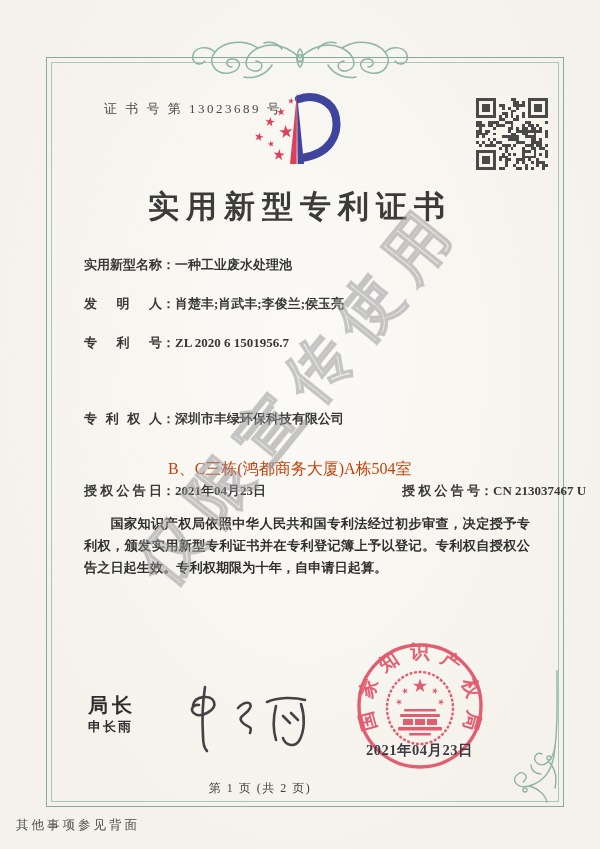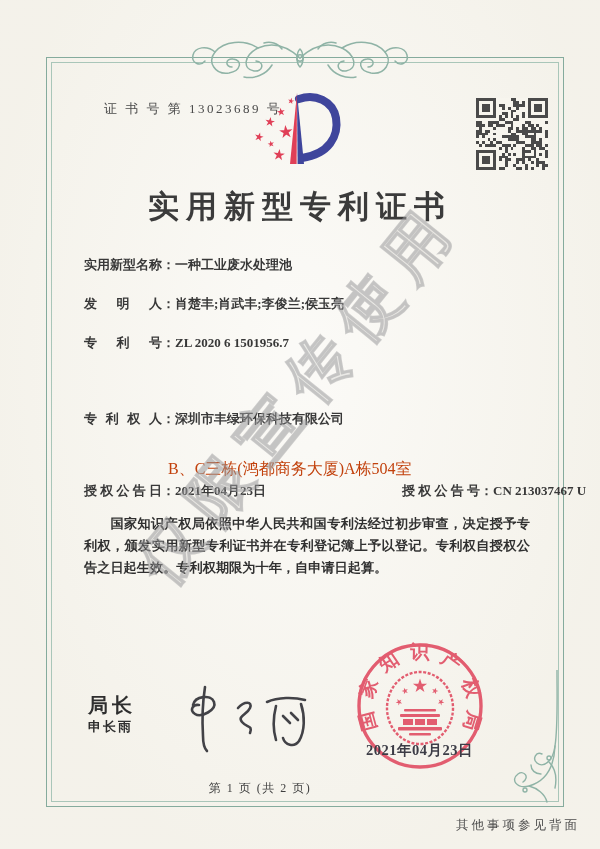--- a/index.html
+++ b/index.html
@@ -37,22 +37,22 @@
   .signoff-name{position:absolute;left:88px;top:718px;font-size:13px;font-weight:700;
     letter-spacing:2px;color:#2e2e2e;}
   .signature{position:absolute;left:172px;top:678px;}
   
   .seal{position:absolute;left:354px;top:640px;opacity:.88;}
   .seal-date{position:absolute;left:366px;top:741px;font-size:14.5px;font-weight:600;
     color:#3c3c46;letter-spacing:.5px;z-index:6;}
   
   .page-num{position:absolute;left:0;top:780px;width:520px;text-align:center;
     font-size:12px;letter-spacing:1.5px;color:#3f3f3f;}
-  .back-note{position:absolute;left:0;top:817px;width:580px;text-align:right;
-    font-size:12.5px;letter-spacing:3px;color:#4c4c4c;}
+  .back-note{position:absolute;left:0;top:817px;width:580px;text-align:left;
+    font-size:12.5px;letter-spacing:3px;color:#4c4c4c;padding-left:16px;}
   
   .watermark{position:absolute;left:118px;top:548px;z-index:4;pointer-events:none;
     transform:rotate(-51deg);transform-origin:0 0;white-space:nowrap;
     font-size:63px;letter-spacing:15px;font-weight:700;
     color:rgba(170,170,172,.20);-webkit-text-stroke:1.4px rgba(150,150,152,.45);}
   .ornament{position:absolute;}
   svg{display:block;}
 </style>
 </head>
 <body>

